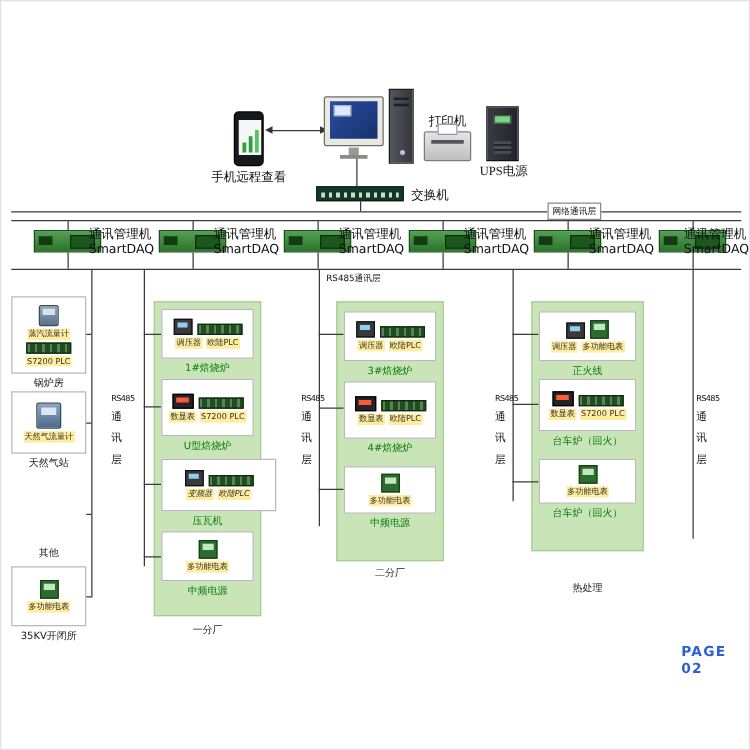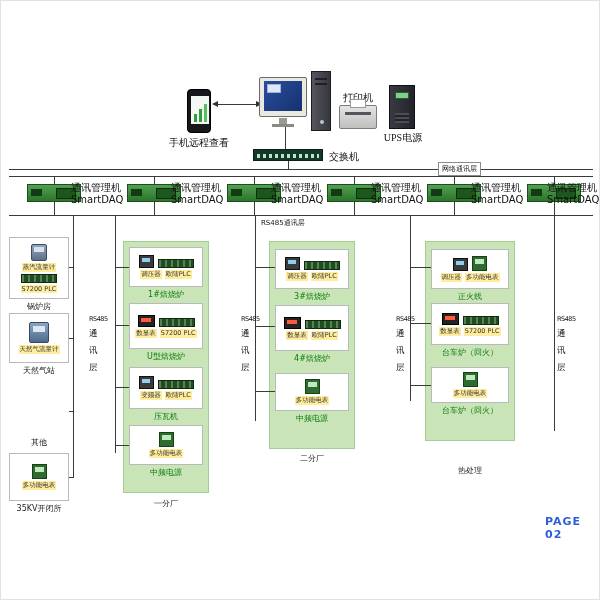--- a/index.html
+++ b/index.html
@@ -275,21 +275,21 @@
       <span class="dev dev-disp"></span>
       <span class="dev dev-plc"></span>
     </div>
     <div class="caprow">
       <span class="cap">数显表</span>
       <span class="cap">S7200 PLC</span>
     </div>
   </div>
   <div class="item-label" style="left:122px;top:350px;width:86px;">U型焙烧炉</div>
 
-  <div class="wbox" style="left:128px;top:366px;width:74px;height:42px;">
+  <div class="wbox" style="left:128px;top:366px;width:92px;height:42px;font-style:italic;">
     <div class="devrow">
       <span class="dev dev-box"></span>
       <span class="dev dev-plc"></span>
     </div>
     <div class="caprow">
       <span class="cap">变频器</span>
       <span class="cap">欧陆PLC</span>
     </div>
   </div>
   <div class="item-label" style="left:122px;top:410px;width:86px;">压瓦机</div>

